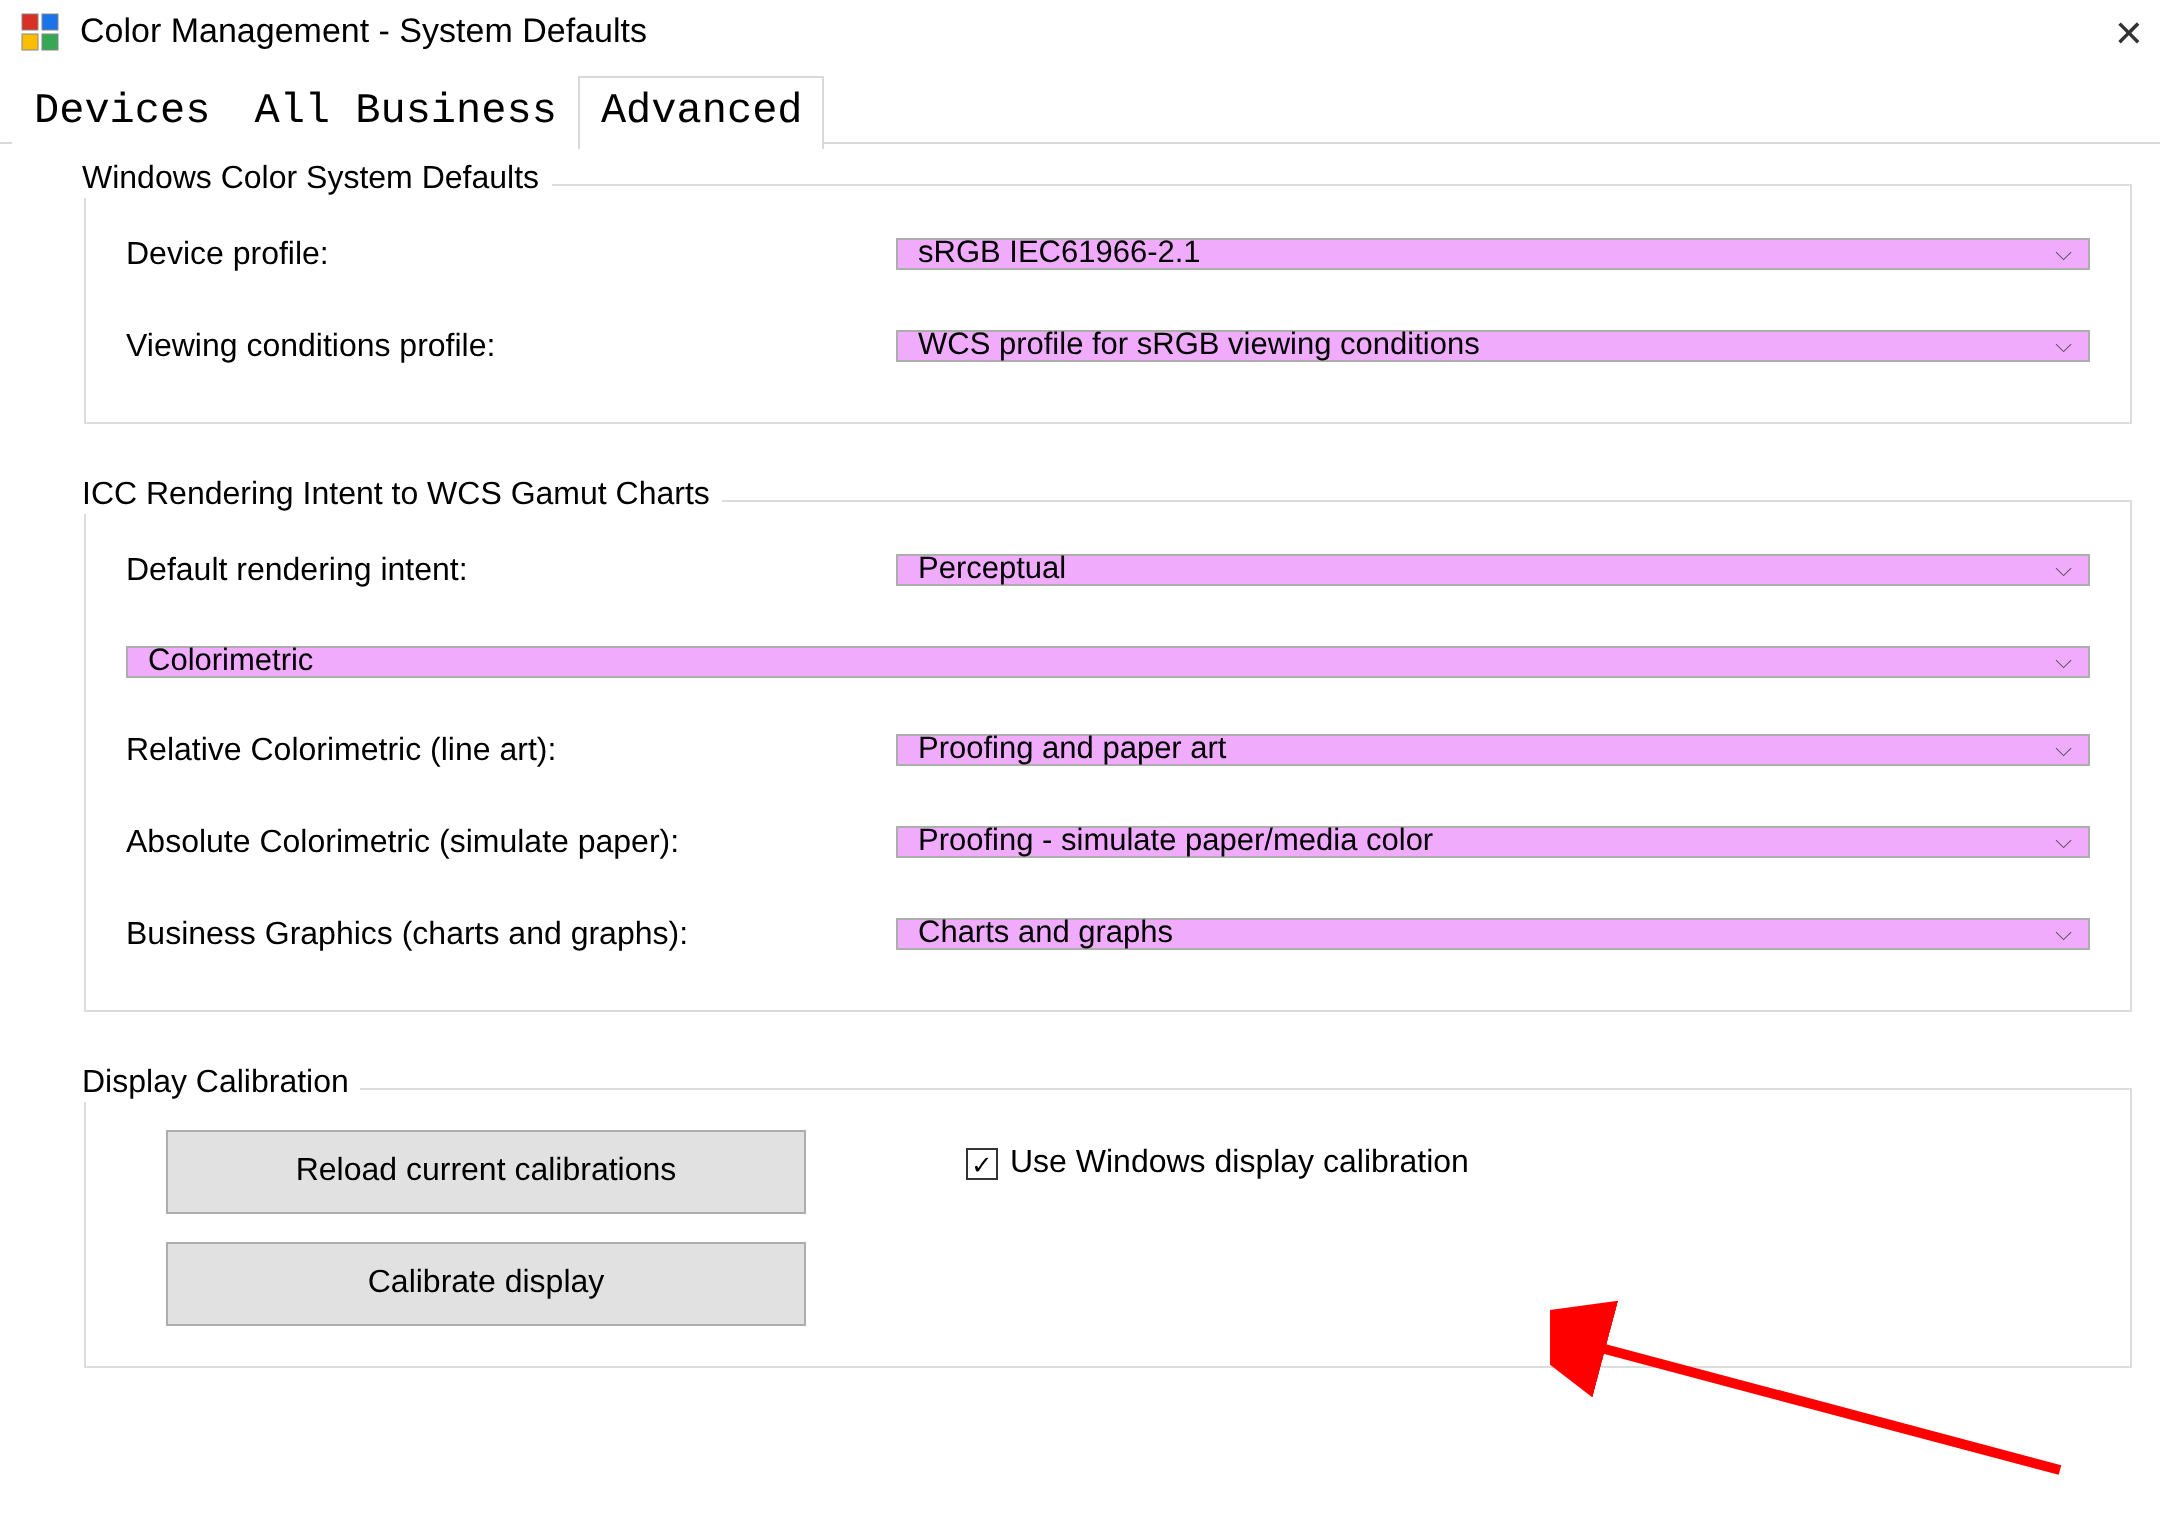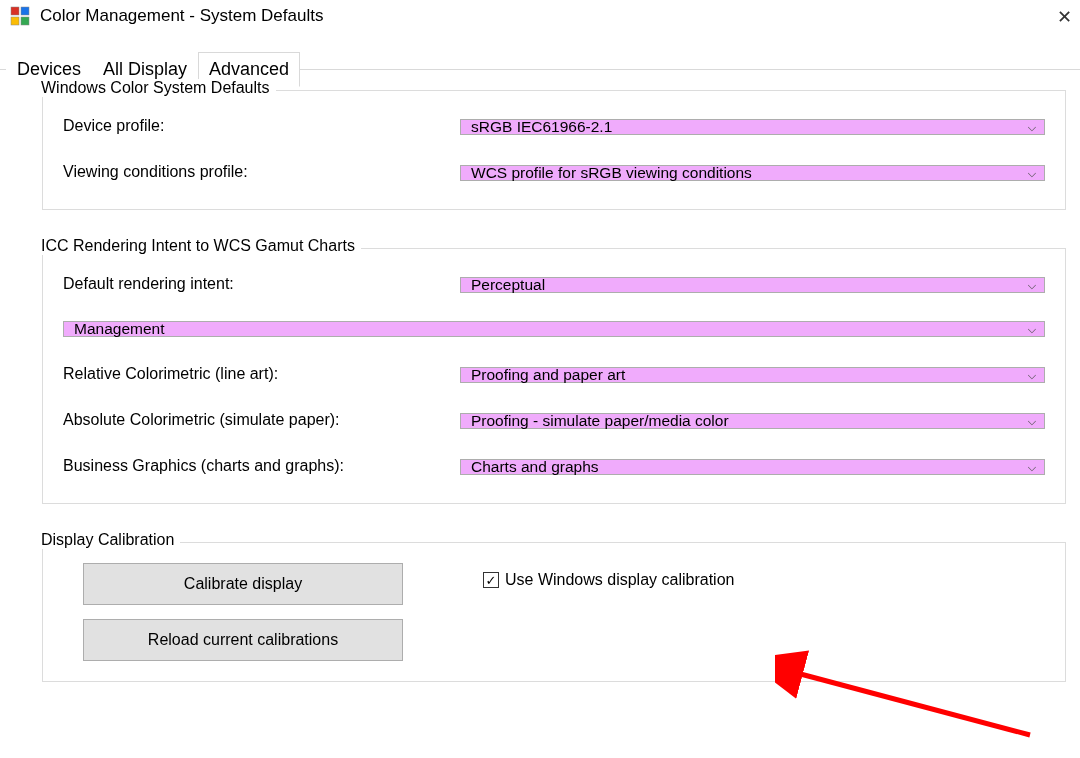--- a/index.html
+++ b/index.html
@@ -42,26 +42,27 @@
       color: #333;
     }
     .tabs {
       display: flex;
       border-bottom: 1px solid #d9d9d9;
       padding-left: 6px;
       align-items: flex-end;
     }
     .tab {
       padding: 6px 10px 6px 10px;
-      font-size: 18px;
+      font-size: 21px;
       cursor: pointer;
       border: 1px solid transparent;
       position: relative;
-      top: 18px;
-      background: #fff;
+      top: 4px;
+      background: #fff;
+      font-family: Liberation Mono, monospace;
     }
     .tab.active {
       border: 1px solid #d9d9d9;
       border-bottom: 1px solid #fff;
       background: #fff;
     }
     .content {
       padding: 20px 14px 10px 14px;
     }
     .groupbox {
@@ -73,23 +74,22 @@
     .groupbox .legend {
       position: absolute;
       top: -12px;
       left: -4px;
       background: #fff;
       padding: 0 6px 0 2px;
       font-size: 16px;
     }
     .row {
       display: flex;
-      align-items: flex-end;
+      align-items: flex-start;
       margin: 10px 0 28px 0;
-      gap: 12px;
     }
     .row:last-child {
       margin-bottom: 6px;
     }
     .label {
       width: 385px;
       font-size: 16px;
     }
     .select {
       flex: 1;
@@ -157,21 +157,21 @@
       <rect x="1" y="11" width="8" height="8" fill="#fbbc04" stroke="#888" stroke-width="0.5"></rect>
       <rect x="11" y="11" width="8" height="8" fill="#34a853" stroke="#888" stroke-width="0.5"></rect>
     </svg>
   </span>
   <span class="title-text">Color Management - System Defaults</span>
   <span class="close-x">✕</span>
 </div>
 
 <div class="tabs">
   <div class="tab">Devices</div>
-  <div class="tab">All Display</div>
+  <div class="tab">All Business</div>
   <div class="tab active">Advanced</div>
 </div>
 
 <div class="content">
 
   <div class="groupbox">
     <div class="legend">Windows Color System Defaults</div>
     <div class="row">
       <div class="label">Device profile:</div>
       <div class="select">
@@ -192,21 +192,21 @@
     <div class="legend">ICC Rendering Intent to WCS Gamut Charts</div>
     <div class="row">
       <div class="label">Default rendering intent:</div>
       <div class="select">
         <span>Perceptual</span>
         <span class="chev">⌵</span>
       </div>
     </div>
     <div class="row">
       <div class="select">
-        <span>Management</span>
+        <span>Colorimetric</span>
         <span class="chev">⌵</span>
       </div>
     </div>
     <div class="row">
       <div class="label">Relative Colorimetric (line art):</div>
       <div class="select">
         <span>Proofing and paper art</span>
         <span class="chev">⌵</span>
       </div>
     </div>
@@ -223,22 +223,22 @@
         <span>Charts and graphs</span>
         <span class="chev">⌵</span>
       </div>
     </div>
   </div>
 
   <div class="groupbox" style="padding-bottom:6px;">
     <div class="legend">Display Calibration</div>
     <div class="calib-row">
       <div>
+        <div class="btn">Reload current calibrations</div>
         <div class="btn">Calibrate display</div>
-        <div class="btn">Reload current calibrations</div>
       </div>
       <div class="calib-right">
         <span class="checkbox">✓</span>
         <span>Use Windows display calibration</span>
       </div>
     </div>
   </div>
 
 </div>
 

